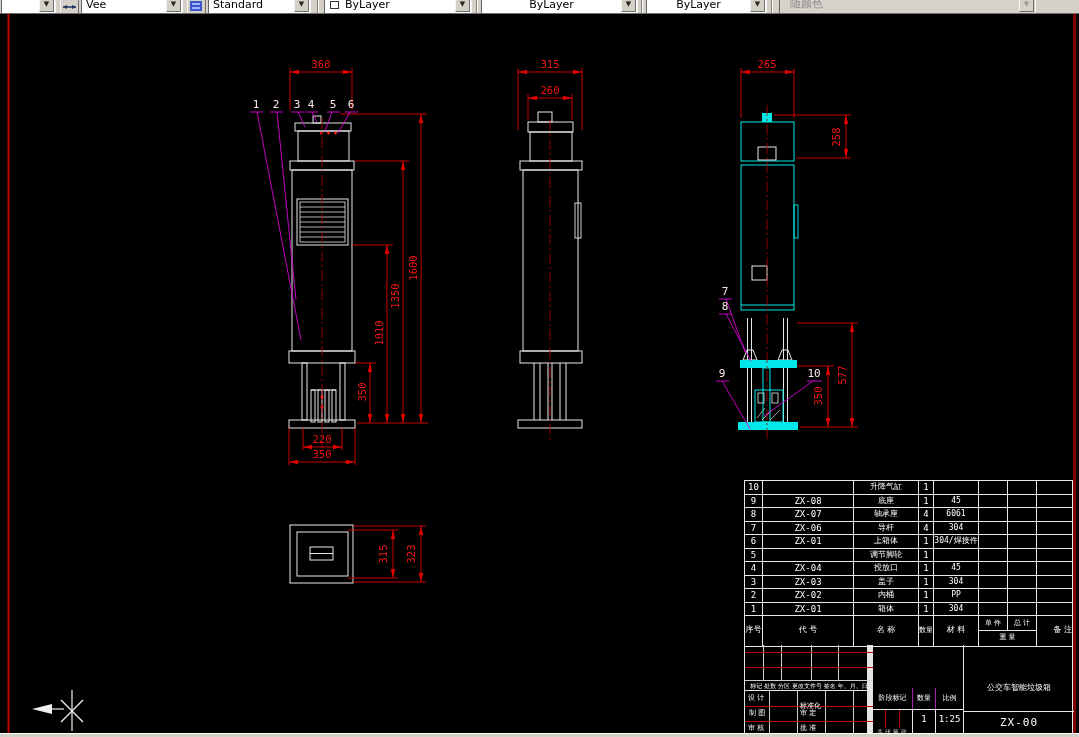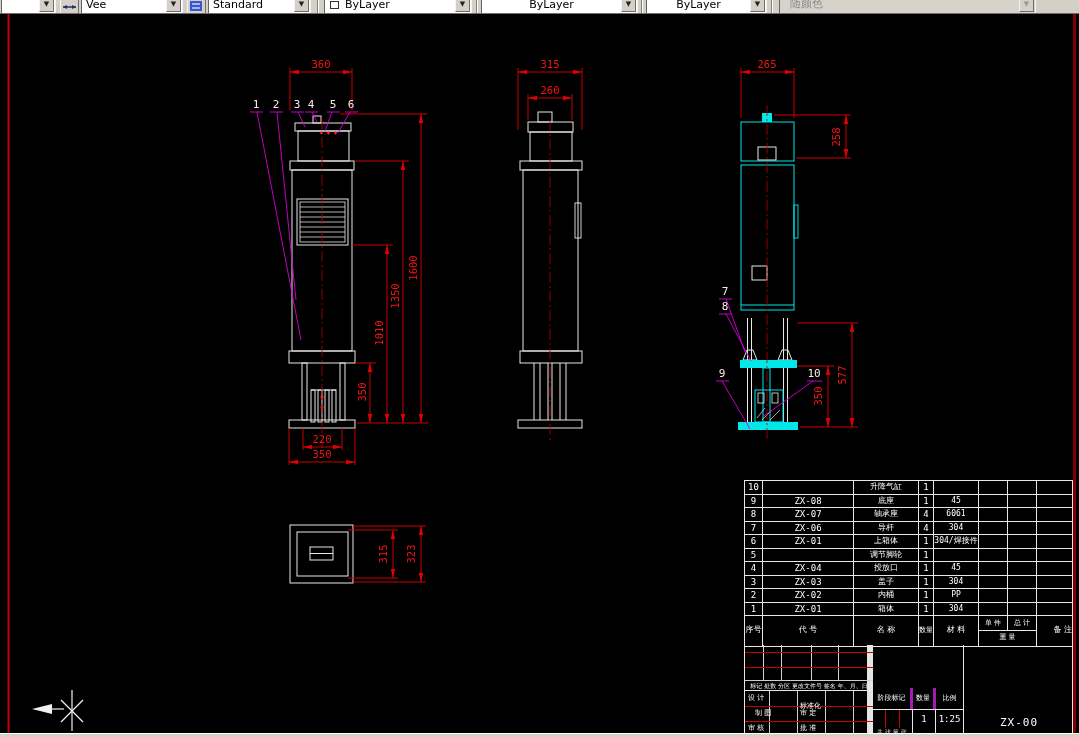--- a/index.html
+++ b/index.html
@@ -73,21 +73,21 @@
   .siggrid .v { position:absolute; top:0; bottom:0; width:1px; background:#cfcfcf; }
   .siggrid .h { position:absolute; left:0; right:0; height:1px; background:#c40000; }
   .sig { position:absolute; font-size:7px; line-height:14px; white-space:nowrap; }
   .tb-mid { position:absolute; left:128px; top:0; width:91px; height:90px;
             border-right:1px solid #e8e8e8; }
   .tb-title { position:absolute; left:0; top:0; width:100%; height:43px;
               border-bottom:1px solid #e8e8e8; text-align:center;
               font-size:12px; line-height:40px; letter-spacing:4px; }
   .tb-lbls { position:absolute; left:0; top:43px; width:100%; height:22px;
              display:flex; border-bottom:1px solid #e8e8e8; }
-  .tb-lbls div { border-right:3px solid #a21caf; font-size:7px; line-height:20px;
+  .tb-lbls div { border-right:1px solid #a21caf; font-size:7px; line-height:20px;
                  text-align:center; overflow:hidden; }
   .tb-lbls div:last-child { border-right:none; }
   .tb-vals { position:absolute; left:0; top:65px; width:100%; height:25px; display:flex; }
   .tb-vals div { border-right:1px solid #e8e8e8; font-size:9px; line-height:18px;
                  text-align:center; font-family:"DejaVu Sans Mono",monospace; position:relative;}
   .tb-vals div:last-child { border-right:none; }
   .stagebox { display:flex; }
   .stagebox i { display:block; height:18px; border-right:1px solid #c40000; flex:1; }
   .stagebox i:last-child { border-right:none; }
   .sheetnote { position:absolute; left:132px; top:83px; width:90px; font-size:6px;
@@ -536,21 +536,21 @@
       </div>
       <div class="revhdr">标记 处数 分区 更改文件号 签名 年、月、日</div>
       <div class="siggrid">
         <i class="v" style="left:24px;"></i>
           <i class="v" style="left:52px;"></i>
         <i class="v" style="left:80px;"></i>
           <i class="v" style="left:108px;"></i>
         <i class="h" style="top:15px;"></i>
           <i class="h" style="top:30px;"></i>
         <span class="sig" style="left:3px;top:0;">设 计</span>
-        <span class="sig" style="left:10px;top:15px;">制 图</span>
+        <span class="sig" style="left:4px;top:15px;">制 图</span>
         <span class="sig" style="left:3px;top:30px;">审 核</span>
         <span class="sig" style="left:55px;top:8px;">标准化</span>
         <span class="sig" style="left:55px;top:15px;">审 定</span>
         <span class="sig" style="left:55px;top:30px;">批 准</span>
       </div>
     </div>
     <div class="tb-mid">
       <div class="tb-lbls">
         <div style="width:40px;">阶段标记</div>
         <div style="width:23px;">数量</div>
@@ -561,18 +561,19 @@
             <i></i>
             <i></i>
             <i></i>
           </div>
         <div style="width:23px;">1</div>
         <div style="flex:1;">1:25</div>
       </div>
     </div>
     <span class="sheetnote">共 张 第 张</span>
     <div class="tb-right">
+      <div class="tb-prod">公交车智能垃圾箱</div>
       <div class="tb-no">ZX-00</div>
     </div>
   </div>
 
   <div class="bstrip"></div>
 </div>
 
 </body></html>

